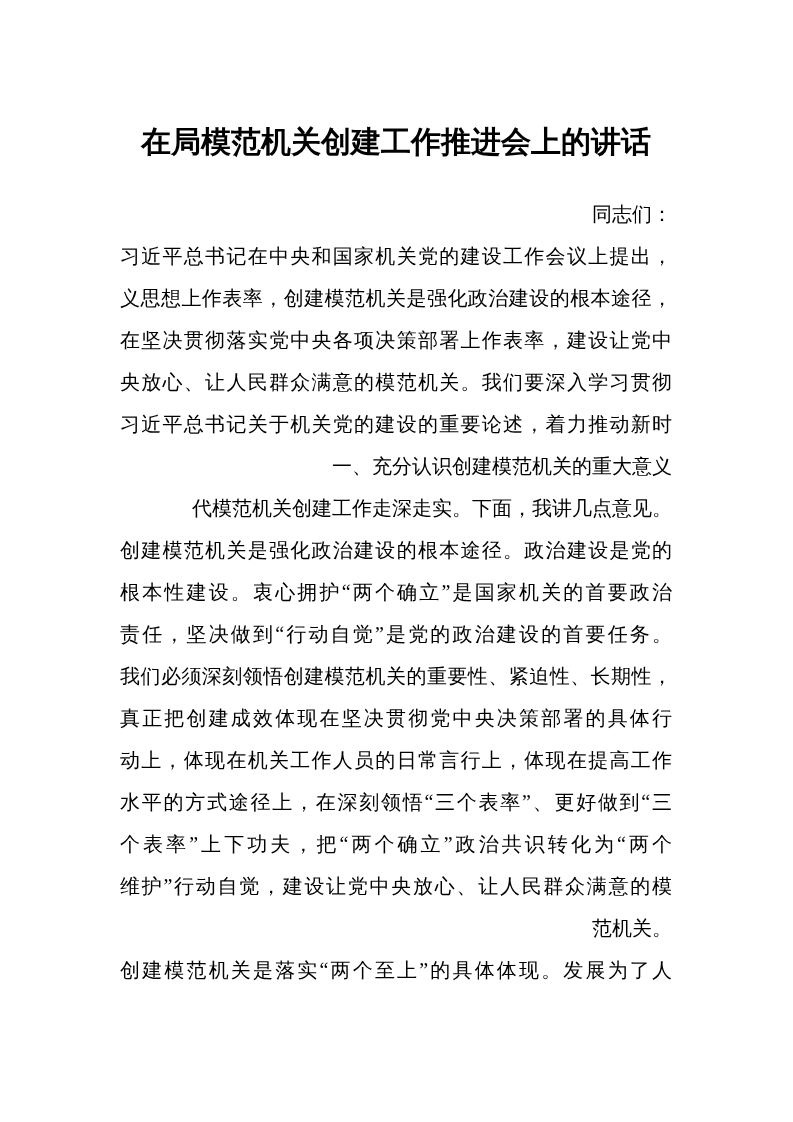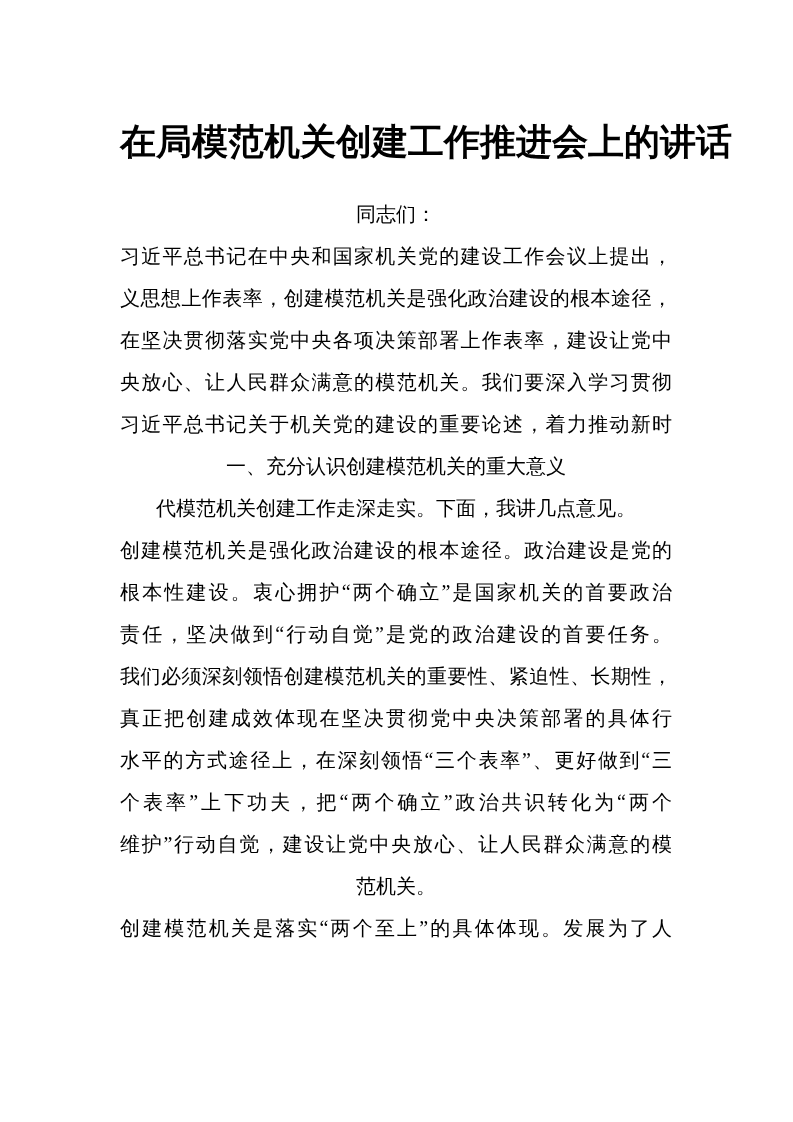--- a/index.html
+++ b/index.html
@@ -14,36 +14,36 @@
     margin: 0 auto;
     background: #ffffff;
     box-sizing: border-box;
     padding: 121px 121px 0 120px;
     overflow: hidden;
     font-family: "Liberation Serif", "DejaVu Serif", serif;
     color: #000000;
   }
   .doc-title {
     margin: 0;
-    font-size: 36px;
+    font-size: 30px;
     line-height: 42px;
     font-weight: bold;
     text-align: center;
     white-space: nowrap;
     color: #000000;
   }
   .doc-body {
     margin-top: 30px;
   }
   .line {
     font-size: 20px;
     line-height: 42px;
     height: 42px;
     overflow: hidden;
-    text-align: center;
+    text-align: right;
     color: #000000;
   }
   .line.justify {
     text-align: justify;
     text-align-last: justify;
     text-justify: inter-ideograph;
     font-family: Liberation Serif, serif;
   }
 </style>
 </head>
@@ -58,19 +58,20 @@
       <div class="line justify">在坚决贯彻落实党中央各项决策部署上作表率，建设让党中</div>
       <div class="line justify">央放心、让人民群众满意的模范机关。我们要深入学习贯彻</div>
       <div class="line justify">习近平总书记关于机关党的建设的重要论述，着力推动新时</div>
       <div class="line">一、充分认识创建模范机关的重大意义</div>
       <div class="line">代模范机关创建工作走深走实。下面，我讲几点意见。</div>
       <div class="line justify">创建模范机关是强化政治建设的根本途径。政治建设是党的</div>
       <div class="line justify">根本性建设。衷心拥护“两个确立”是国家机关的首要政治</div>
       <div class="line justify">责任，坚决做到“行动自觉”是党的政治建设的首要任务。</div>
       <div class="line justify">我们必须深刻领悟创建模范机关的重要性、紧迫性、长期性，</div>
       <div class="line justify">真正把创建成效体现在坚决贯彻党中央决策部署的具体行</div>
+      <div class="line justify">动上，体现在机关工作人员的日常言行上，体现在提高工作</div>
       <div class="line justify">水平的方式途径上，在深刻领悟“三个表率”、更好做到“三</div>
       <div class="line justify">个表率”上下功夫，把“两个确立”政治共识转化为“两个</div>
       <div class="line justify">维护”行动自觉，建设让党中央放心、让人民群众满意的模</div>
       <div class="line">范机关。</div>
       <div class="line justify">创建模范机关是落实“两个至上”的具体体现。发展为了人</div>
     </div>
 </div>
 
 </body></html>

